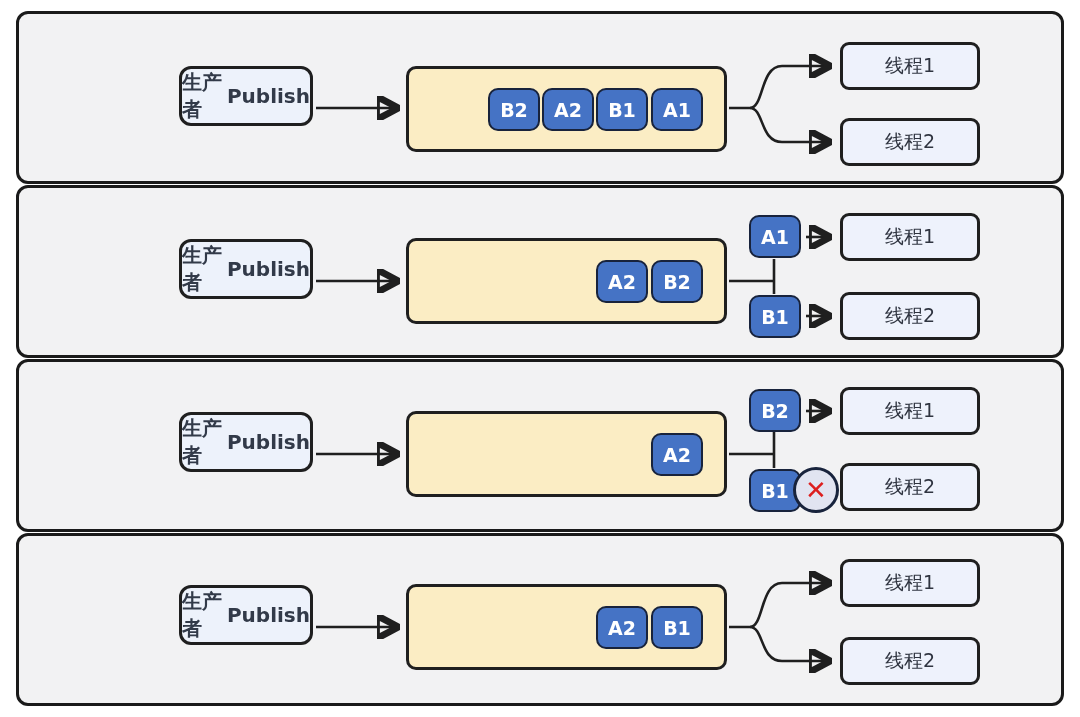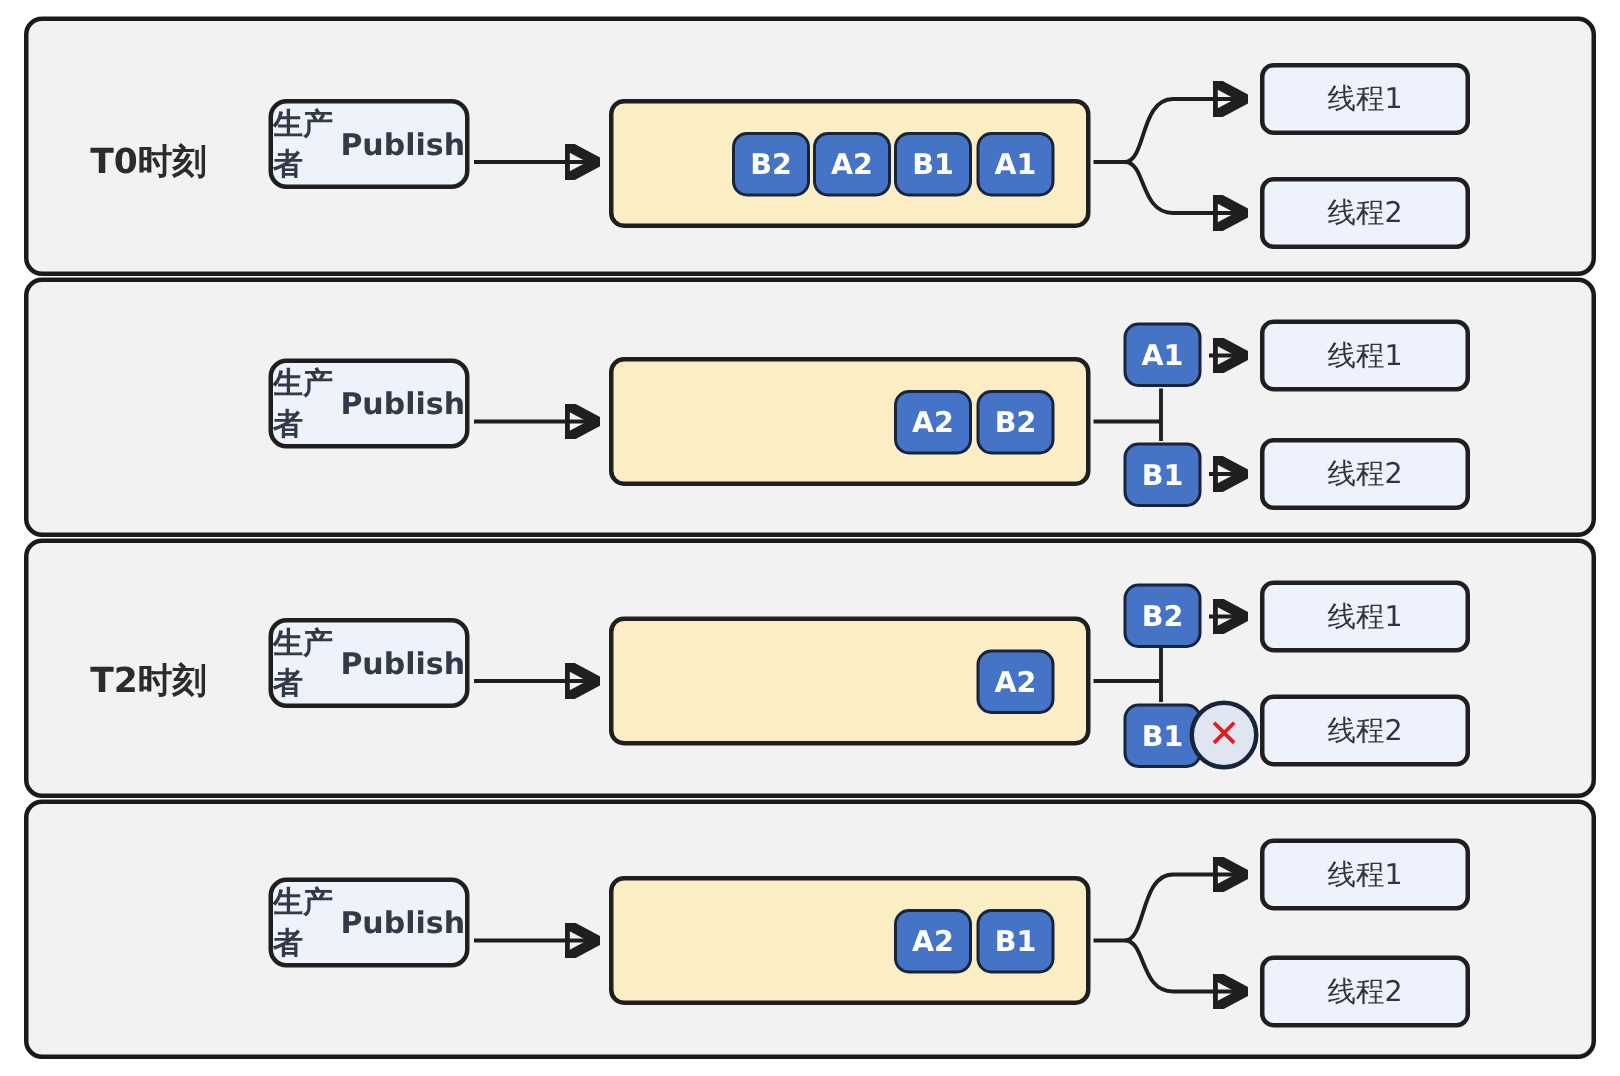--- a/index.html
+++ b/index.html
@@ -66,21 +66,20 @@
     <path d="M806,316 H828" marker-end="url(#ah)"></path>
 
     <path d="M729,454 H774"></path>
     <path d="M774,432 V468"></path>
     <path d="M806,411 H828" marker-end="url(#ah)"></path>
 
     <path d="M729,627 H750 C764,627 760,583 782,583 H828" marker-end="url(#ah)"></path>
     <path d="M750,627 C764,627 760,661 782,661 H828" marker-end="url(#ah)"></path>
   </svg>
 
-  <div class="time-label" style="top:92px">T0时刻</div>
   <div class="producer" style="top:66px">
     <span>生产者</span>
     <span>Publish</span>
   </div>
   <div class="queue" style="top:66px">
     <div class="chip in-q" style="left:79px">B2</div>
     <div class="chip in-q" style="left:133px">A2</div>
     <div class="chip in-q" style="left:187px">B1</div>
     <div class="chip in-q" style="left:242px">A1</div>
   </div>
@@ -93,21 +92,20 @@
   </div>
   <div class="queue" style="top:238px">
     <div class="chip in-q" style="left:187px">A2</div>
     <div class="chip in-q" style="left:242px">B2</div>
   </div>
   <div class="chip" style="left:749px;top:215px">A1</div>
   <div class="chip" style="left:749px;top:295px">B1</div>
   <div class="thread" style="top:213px">线程1</div>
   <div class="thread" style="top:292px">线程2</div>
 
-  <div class="time-label" style="top:438px">T2时刻</div>
   <div class="producer" style="top:412px">
     <span>生产者</span>
     <span>Publish</span>
   </div>
   <div class="queue" style="top:411px">
     <div class="chip in-q" style="left:242px">A2</div>
   </div>
   <div class="chip" style="left:749px;top:389px">B2</div>
   <div class="chip" style="left:749px;top:469px">B1</div>
   <div class="err-circle">

